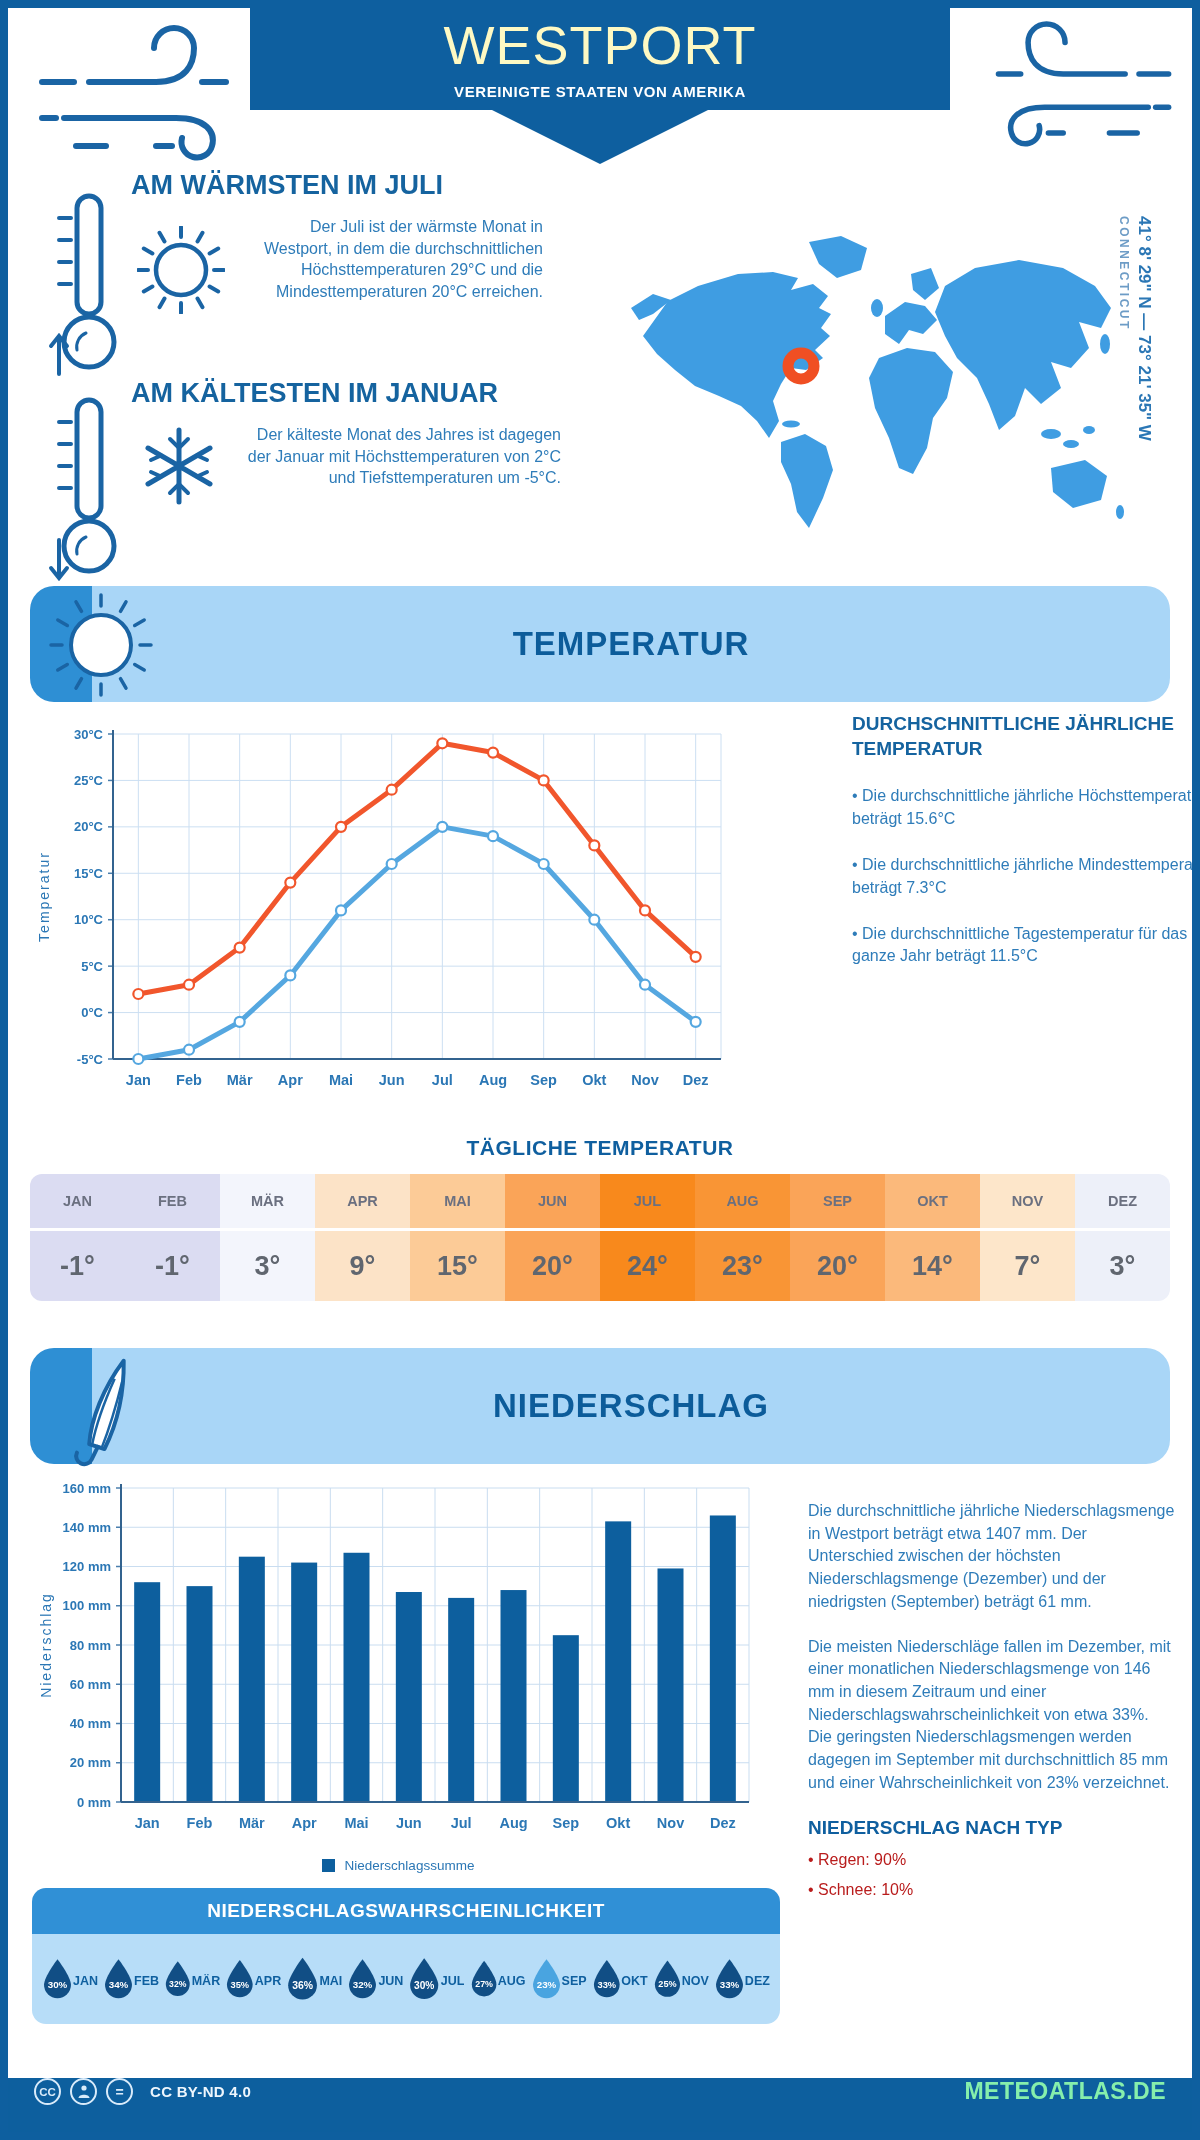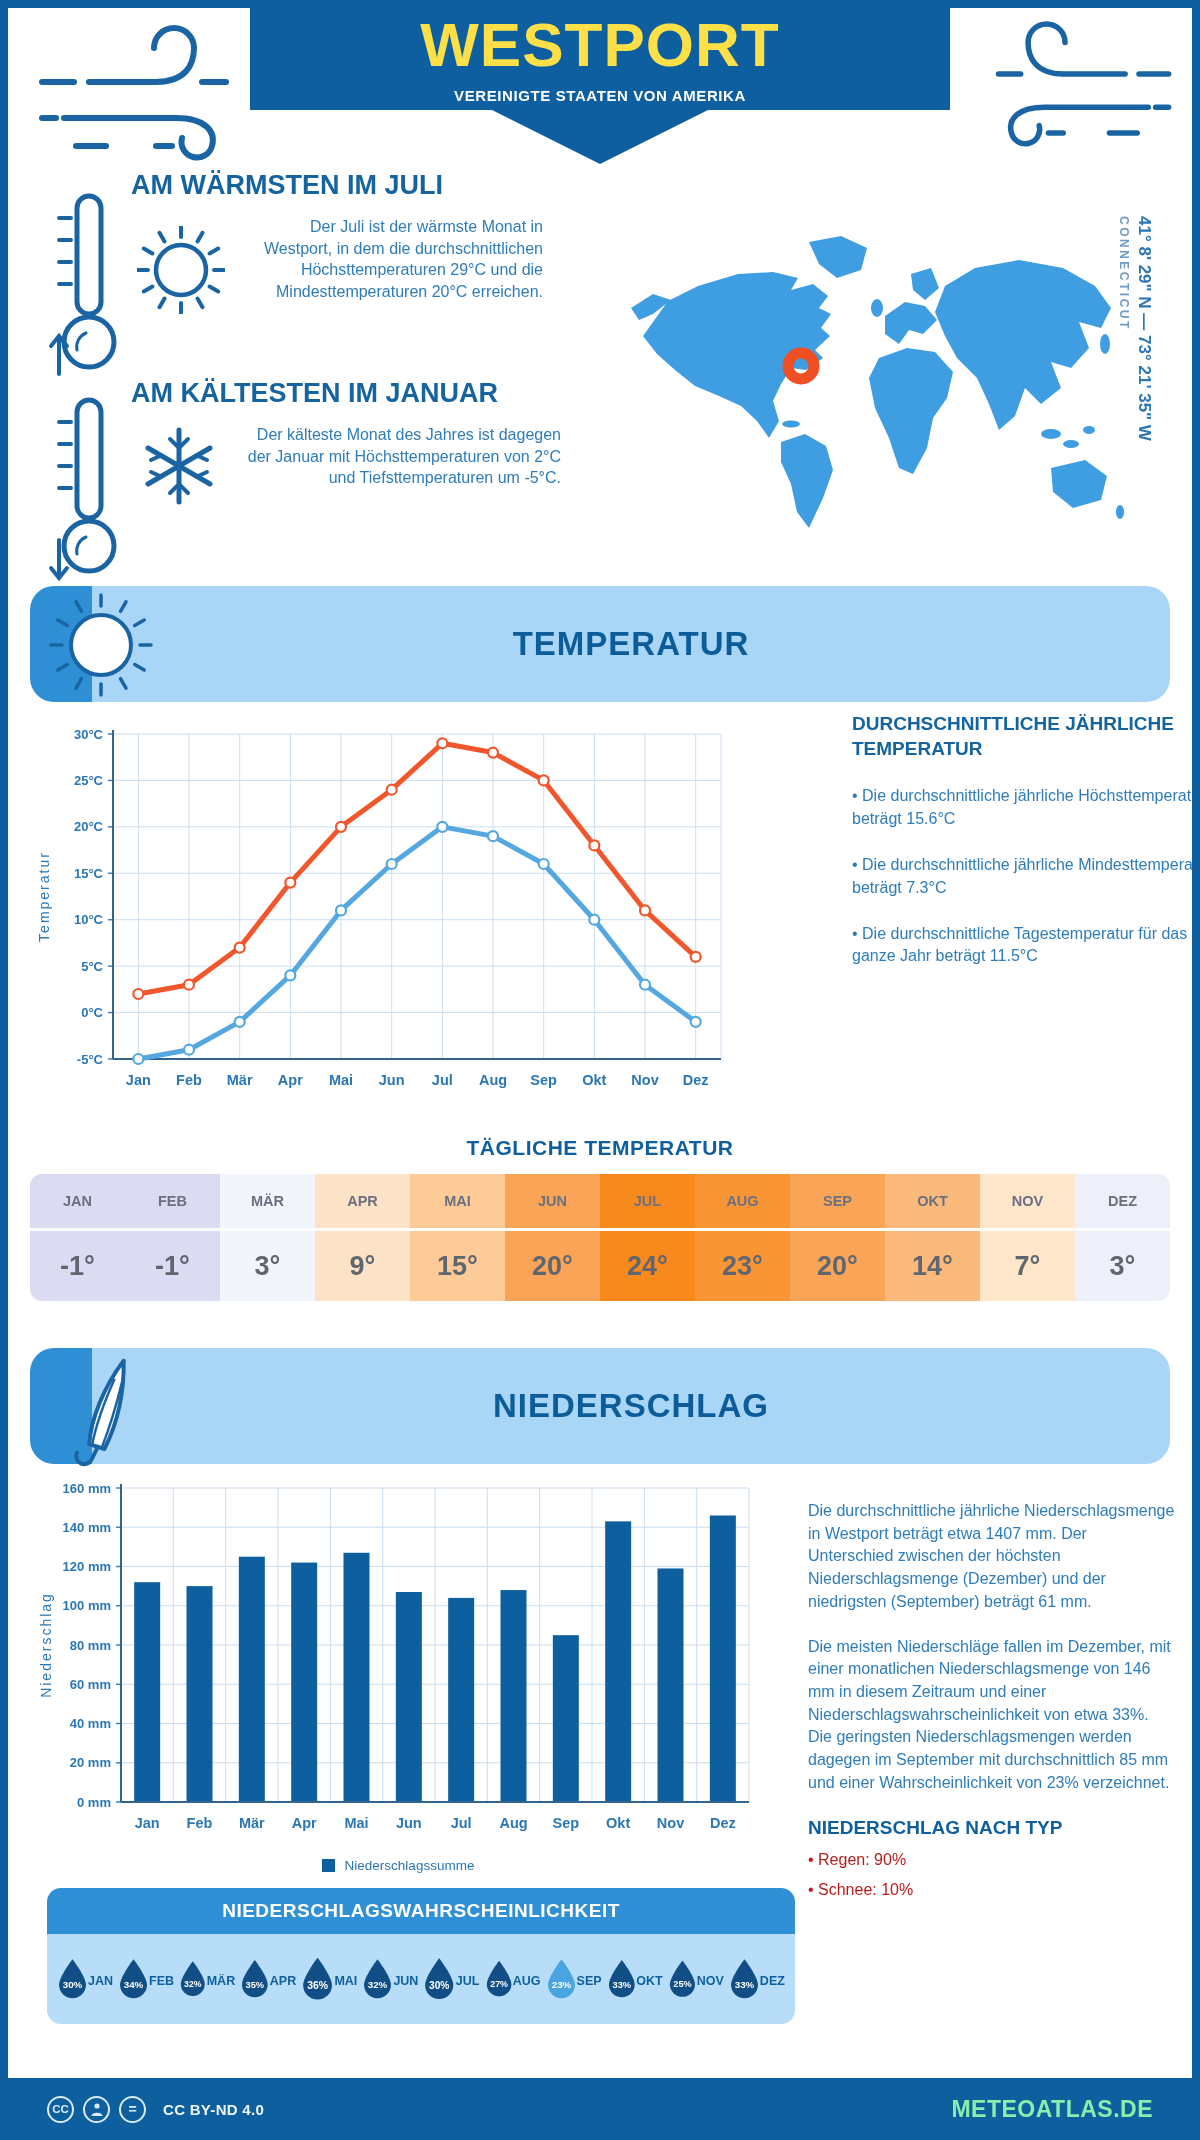--- a/index.html
+++ b/index.html
@@ -5,21 +5,21 @@
   html,body{margin:0;padding:0;background:#fff;}
   .page{position:relative;width:1200px;height:2140px;box-sizing:border-box;
         border:8px solid #0e5f9f;background:#fff;overflow:hidden;
         font-family:"Liberation Sans",sans-serif;}
   .abs{position:absolute;}
 
   
   .banner{left:50%;top:0;transform:translateX(-50%);width:700px;text-align:center;}
   .banner-rect{background:#0e5f9f;height:102px;display:flex;flex-direction:column;
                justify-content:center;align-items:center;}
-  .banner-title{color:#fde047;font-size:62px;font-weight:bold;letter-spacing:1px;line-height:1;}
+  .banner-title{color:#fef9c3;font-size:54px;font-weight:normal;letter-spacing:1px;line-height:1;}
   .banner-sub{color:#fff;font-size:15px;font-weight:600;letter-spacing:.6px;margin-top:11px;}
   .banner-tri{width:0;height:0;margin:0 auto;border-left:108px solid transparent;
               border-right:108px solid transparent;border-top:54px solid #0e5f9f;}
 
   
   .hl{width:610px;text-align:right;}
   .hl-title{position:absolute;left:98px;top:0;font-size:27px;font-weight:bold;color:#15639f;}
   .hl-text{position:absolute;left:205px;top:46px;width:305px;font-size:16px;line-height:1.35;color:#2e7cb9;}
   .hl-text.cold{left:198px;width:330px;}
 
@@ -49,30 +49,30 @@
   
   .daily-title{left:0;right:0;top:1128px;text-align:center;font-size:21px;font-weight:bold;
                color:#0f5f9f;letter-spacing:.5px;}
   .dtable{left:22px;top:1166px;width:1140px;display:flex;border-radius:12px;overflow:hidden;}
   .dcol{flex:1;text-align:center;}
   .dcol .m{height:54px;line-height:54px;font-size:14.5px;font-weight:bold;color:#6b7080;
            border-bottom:3px solid #fff;}
   .dcol .v{height:70px;line-height:70px;font-size:27px;font-weight:bold;color:#60666f;}
 
   
-  .prob{left:39px;top:1880px;width:748px;border-radius:14px;overflow:hidden;}
+  .prob{left:24px;top:1880px;width:748px;border-radius:14px;overflow:hidden;}
   .prob-head{background:#3090d6;height:46px;display:flex;align-items:center;justify-content:center;
              color:#fff;font-size:19px;font-weight:bold;letter-spacing:.5px;}
   .prob-body{background:#b7ddf8;padding:14px 10px 16px;display:flex;justify-content:space-between;}
   .drop-item{display:flex;flex-direction:row;align-items:center;width:56px;}
   .drop-month{margin-top:6px;font-size:12.5px;font-weight:bold;color:#0e5f9f;}
 
   
   .footer{left:-8px;bottom:-8px;width:1200px;height:62px;background:#0d5f9e;display:flex;
-          align-items:center;justify-content:space-between;padding:0 47px;box-sizing:border-box;}
+          align-items:flex-start;justify-content:space-between;padding:0 34px;box-sizing:border-box;}
   .fleft{display:flex;align-items:center;gap:9px;}
   .cc-circle{width:27px;height:27px;border:2.5px solid #d9ebfa;border-radius:50%;display:flex;
              align-items:center;justify-content:center;color:#d9ebfa;font-size:11.5px;font-weight:bold;box-sizing:border-box;}
   .cc-label{color:#eef6fd;font-size:15px;font-weight:bold;margin-left:8px;letter-spacing:.3px;}
   .site{color:#86efac;font-size:23px;font-weight:bold;letter-spacing:.5px;}
 
   svg text{font-family:"Liberation Sans",sans-serif;}
 </style>
 </head>
 <body>

